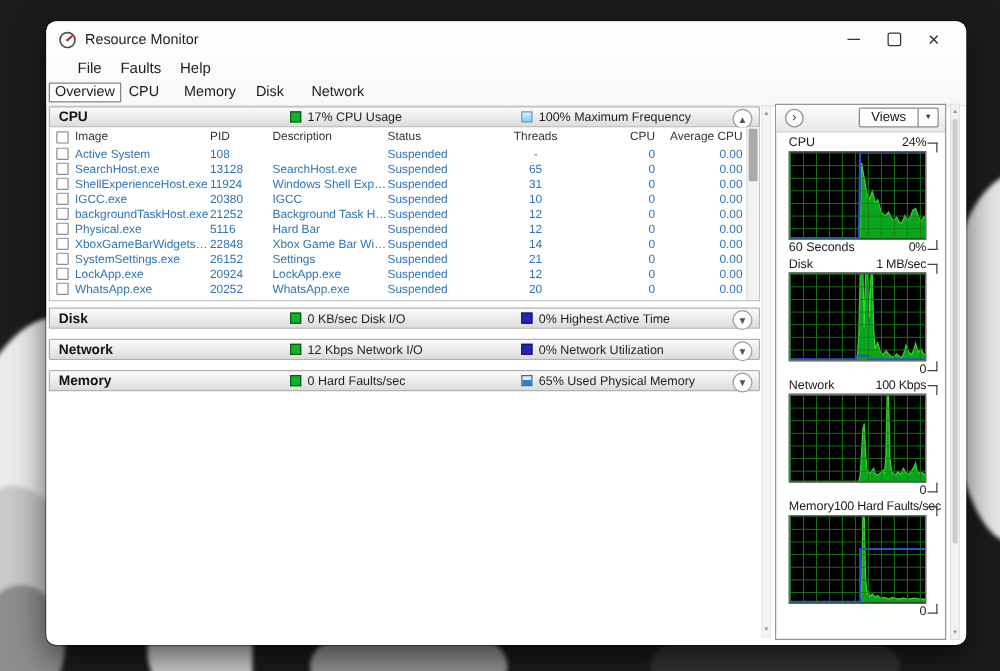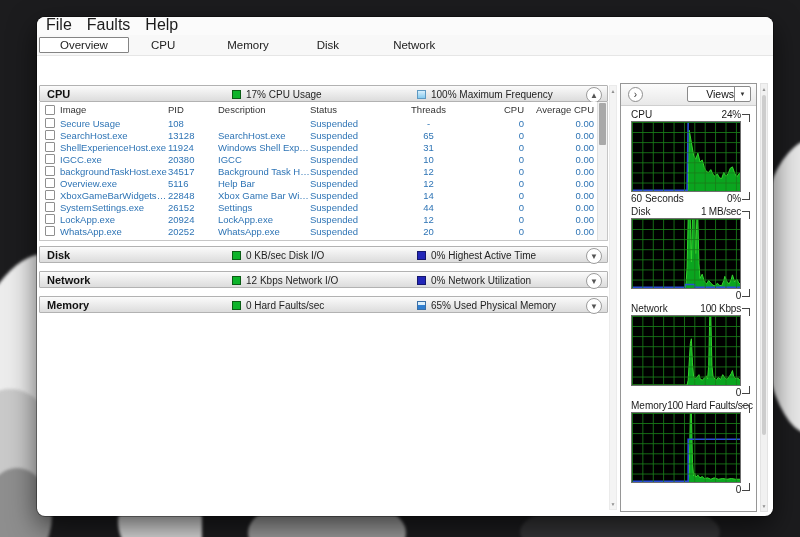--- a/index.html
+++ b/index.html
@@ -27,35 +27,35 @@
   }
   .titlebar{height:29px;display:flex;align-items:center;padding:0 10px;background:#fdfdfd}
   .app-icon{width:14px;height:14px;margin-right:7px;flex:0 0 auto}
   .win-title{font-size:11.5px;color:#1b1b1b}
   .win-controls{margin-left:auto;display:flex;align-items:center}
   .ctl{width:32px;height:22px;display:flex;align-items:center;justify-content:center;color:#333}
   .ctl-min i{display:block;width:10px;border-top:1px solid #333}
   .ctl-max i{display:block;width:9px;height:9px;border:1px solid #333;border-radius:2px}
   .ctl-close{font-size:12px;line-height:1}
 
-  .menubar{height:18px;display:flex;align-items:flex-end;padding:0 9px;background:#fbfbfb;font-size:16px;color:#1c1c1c}
+  .menubar{height:18px;display:flex;align-items:flex-start;padding:0 25px;background:#fbfbfb;font-size:12px;color:#1c1c1c}
   .menu-item{padding:1px 8px 1px 0;margin-right:7px}
 
   .tabbar{height:20px;display:flex;align-items:center;padding-left:2px;background:#f8f8f8;font-size:11.5px;color:#1c1c1c;border-bottom:1px solid #e6e6e6}
-  .tab{padding:1px 20px;margin-right:2px}
+  .tab{padding:1px 4px;margin-right:2px}
   .tab.selected{border:1px solid #848484;background:#fff;border-radius:1px}
   .tab.t-memory{margin-left:10px}
   .tab.t-disk{margin-left:6px}
   .tab.t-network{margin-left:12px}
 
   
   .main-panel{position:absolute;left:2px;top:68px;width:569px;height:425px;background:#fff}
   .section-bar{position:relative;height:17px;border:1px solid #b2b2b2;background:linear-gradient(#fbfbfb,#dcdcdc);box-sizing:border-box;border-radius:1px}
   .section-title{position:absolute;left:7px;top:2px;font-size:11px;font-weight:bold;color:#111}
-  .swgroup{position:absolute;top:3px;display:flex;align-items:center;gap:5px;font-size:10px;color:#1f1f1f;white-space:nowrap}
+  .swgroup{position:absolute;top:3px;display:flex;gap:5px;font-size:10px;color:#1f1f1f;white-space:nowrap}
   .swg-1{left:192px}.swg-2{left:377px}
   .swatch{width:9px;height:9px;box-sizing:border-box;flex:0 0 auto}
   .sw-green{background:#0db32a;border:1px solid #0a5c14}
   .sw-lblue{background:linear-gradient(#d8effc,#86cbf0);border:1px solid #5e99c2}
   .sw-blue{background:#2226b8;border:1px solid #14166e}
   .sw-mem{background:linear-gradient(#dbeffb 45%,#2f7ed0 45%);border:1px solid #3a6ea5}
   .chev{position:absolute;right:5px;top:1px;width:14px;height:14px;border:1px solid #9c9c9c;border-radius:50%;background:#fff;font-size:8px;color:#555;display:flex;align-items:center;justify-content:center}
 
   .cpu-section{position:absolute;left:0;top:0;width:569px}
   .proc-table{position:relative;height:139px;border:1px solid #c6c6c6;border-top:none;box-sizing:border-box;overflow:hidden;background:#fff}
@@ -81,21 +81,21 @@
   
   .main-sb{position:absolute;left:572px;top:68px;width:8px;height:425px;background:#f4f4f4;border:1px solid #ebebeb;box-sizing:border-box}
   .sb-arrow{position:absolute;left:0;right:0;height:10px;color:#8f8f8f;font-size:5px;display:flex;align-items:center;justify-content:center}
   .sb-up{top:0}.sb-down{bottom:0}
 
   
   .right-panel{position:absolute;left:583px;top:66px;width:137px;height:429px;border:1px solid #969696;background:#fff;box-sizing:border-box}
   .rp-toolbar{position:relative;height:21px;background:linear-gradient(#fcfcfc,#e8e8e8);border-bottom:1px solid #cfcfcf}
   .collapse-btn{position:absolute;left:7px;top:3px;width:15px;height:15px;border:1px solid #8f8f8f;border-radius:50%;background:#fff;font-size:10px;color:#333;display:flex;align-items:center;justify-content:center;box-sizing:border-box}
   .views-btn{position:absolute;right:5px;top:2px;width:64px;height:16px;border:1px solid #8a8a8a;border-radius:2px;background:#fff;display:flex;font-size:10.5px;color:#111;box-sizing:border-box}
-  .views-label{flex:1;text-align:right;line-height:14px}
+  .views-label{flex:1;text-align:center;line-height:14px}
   .views-arrow{width:15px;border-left:1px solid #8a8a8a;display:flex;align-items:center;justify-content:center;font-size:6px;color:#333}
 
   .graphs{padding-top:2px}
   .graph-block{padding:0 4px 0 10px}
   .g-labelrow,.g-footer{position:relative;height:13px;display:flex;align-items:center;justify-content:space-between;font-size:10px;color:#1b1b1b;padding-right:11px;white-space:nowrap}
   .g-scale,.g-fright{letter-spacing:-0.2px}
   .mk{position:absolute;right:2px;width:7px;height:7px}
   .mk-top{top:6px;border-top:1px solid #444;border-right:1px solid #444}
   .mk-bottom{bottom:5px;border-bottom:1px solid #444;border-right:1px solid #444}
   .graph-area{position:relative;height:71px;margin-right:11px;background:#000;border:1px solid #6f6f6f;box-sizing:border-box;overflow:hidden}
@@ -118,20 +118,39 @@
 <div class="shape sh-left"></div>
 <div class="shape sh-left2"></div>
 <div class="shape sh-right"></div>
 <div class="shape sh-b1"></div>
 <div class="shape sh-b2"></div>
 <div class="shape sh-b3"></div>
 <div class="shape sh-b4"></div>
 
 <div class="win">
 
+  <div class="titlebar">
+    <span class="app-icon">
+      <svg viewBox="0 0 14 14" width="14" height="14">
+        <circle cx="7" cy="7" r="6" fill="#fff" stroke="#555" stroke-width="1.4"></circle>
+        <line x1="7" y1="7" x2="10.5" y2="4" stroke="#c21414" stroke-width="1.6" stroke-linecap="round"></line>
+        <circle cx="7" cy="7" r="1.1" fill="#555"></circle>
+      </svg>
+    </span>
+    <span class="win-title">Resource Monitor</span>
+    <span class="win-controls">
+      <span class="ctl ctl-min">
+          <i></i>
+        </span>
+      <span class="ctl ctl-max">
+          <i></i>
+        </span>
+      <span class="ctl ctl-close">✕</span>
+    </span>
+  </div>
 
   <div class="menubar">
       <span class="menu-item">File</span>
       <span class="menu-item">Faults</span>
       <span class="menu-item">Help</span>
     </div>
 
   <div class="tabbar">
       <span class="tab t-overview selected">Overview</span>
       <span class="tab t-cpu">CPU</span>
@@ -166,21 +185,21 @@
           <span class="cell c-desc">Description</span>
           <span class="cell c-status">Status</span>
           <span class="cell c-thr">Threads</span>
           <span class="cell c-cpu">CPU</span>
           <span class="cell c-avg">Average CPU</span>
         </div>
         <div>
             <div class="trow">
               <span class="cell c-img">
                 <span class="cbx"></span>
-                <span class="img-label">Secure Usage</span>
+                <span class="img-label">Active System</span>
               </span>
               <span class="cell c-pid">108</span>
               <span class="cell c-desc"></span>
               <span class="cell c-status">Suspended</span>
               <span class="cell c-thr">-</span>
               <span class="cell c-cpu">0</span>
               <span class="cell c-avg">0.00</span>
             </div>
             <div class="trow">
               <span class="cell c-img">
@@ -216,34 +235,34 @@
               <span class="cell c-status">Suspended</span>
               <span class="cell c-thr">10</span>
               <span class="cell c-cpu">0</span>
               <span class="cell c-avg">0.00</span>
             </div>
             <div class="trow">
               <span class="cell c-img">
                 <span class="cbx"></span>
                 <span class="img-label">backgroundTaskHost.exe</span>
               </span>
-              <span class="cell c-pid">34517</span>
+              <span class="cell c-pid">21252</span>
               <span class="cell c-desc">Background Task Host</span>
               <span class="cell c-status">Suspended</span>
               <span class="cell c-thr">12</span>
               <span class="cell c-cpu">0</span>
               <span class="cell c-avg">0.00</span>
             </div>
             <div class="trow">
               <span class="cell c-img">
                 <span class="cbx"></span>
-                <span class="img-label">Overview.exe</span>
+                <span class="img-label">Physical.exe</span>
               </span>
               <span class="cell c-pid">5116</span>
-              <span class="cell c-desc">Help Bar</span>
+              <span class="cell c-desc">Hard Bar</span>
               <span class="cell c-status">Suspended</span>
               <span class="cell c-thr">12</span>
               <span class="cell c-cpu">0</span>
               <span class="cell c-avg">0.00</span>
             </div>
             <div class="trow">
               <span class="cell c-img">
                 <span class="cbx"></span>
                 <span class="img-label">XboxGameBarWidgets.exe</span>
               </span>
@@ -255,21 +274,21 @@
               <span class="cell c-avg">0.00</span>
             </div>
             <div class="trow">
               <span class="cell c-img">
                 <span class="cbx"></span>
                 <span class="img-label">SystemSettings.exe</span>
               </span>
               <span class="cell c-pid">26152</span>
               <span class="cell c-desc">Settings</span>
               <span class="cell c-status">Suspended</span>
-              <span class="cell c-thr">44</span>
+              <span class="cell c-thr">21</span>
               <span class="cell c-cpu">0</span>
               <span class="cell c-avg">0.00</span>
             </div>
             <div class="trow">
               <span class="cell c-img">
                 <span class="cbx"></span>
                 <span class="img-label">LockApp.exe</span>
               </span>
               <span class="cell c-pid">20924</span>
               <span class="cell c-desc">LockApp.exe</span>

